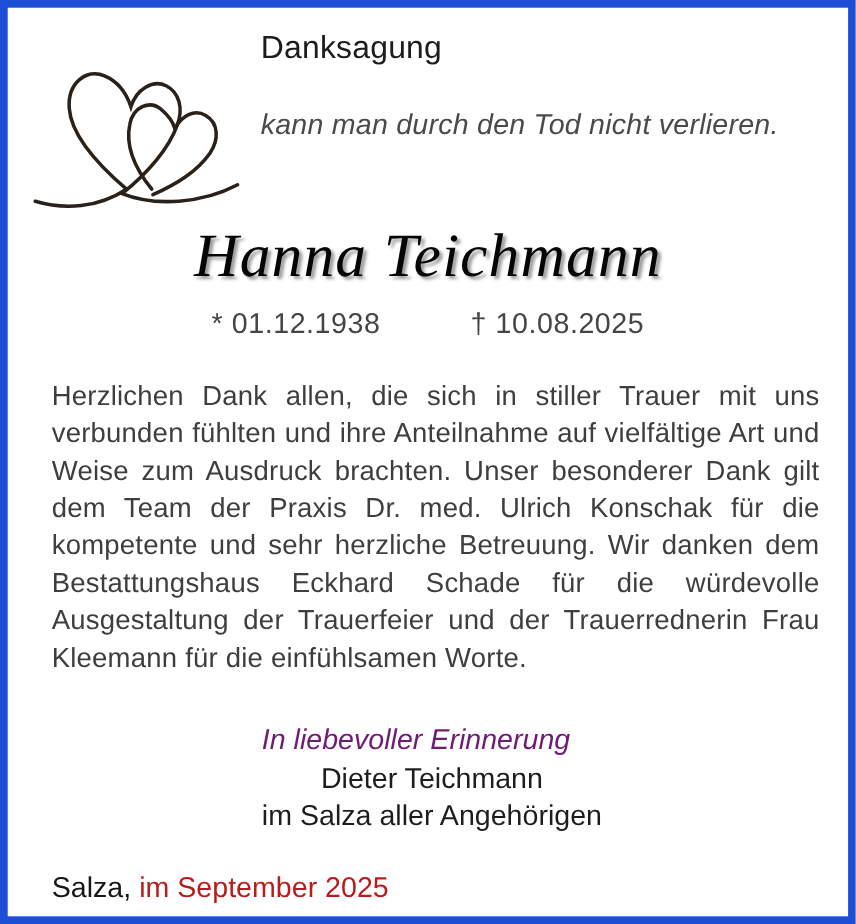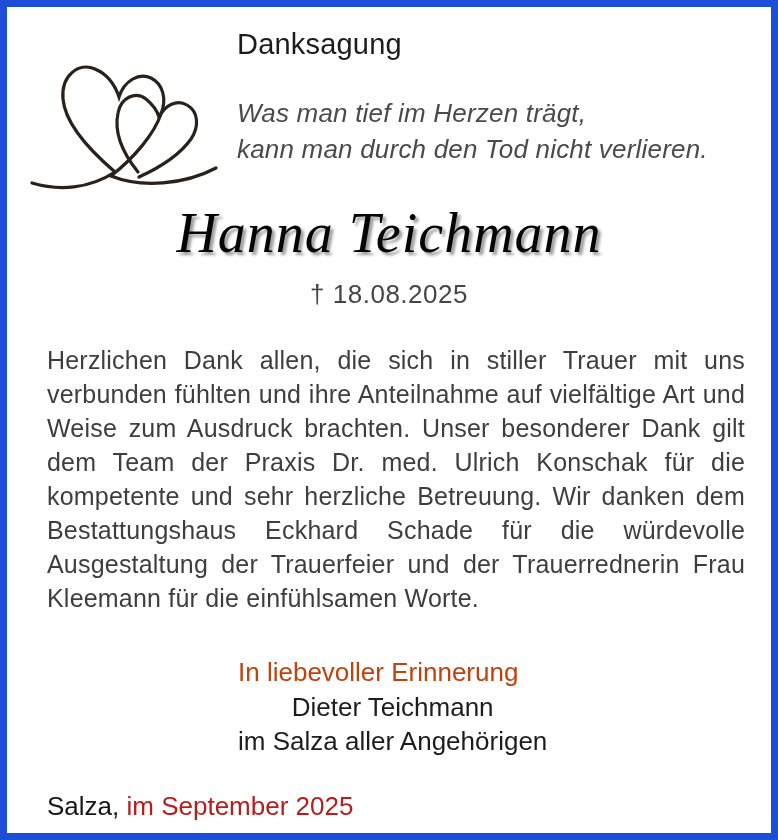--- a/index.html
+++ b/index.html
@@ -78,21 +78,21 @@
     color: #3e3e3e;
     letter-spacing: 0.2px;
   }
   .closing {
     position: absolute;
     left: 231px;
     top: 648px;
     font-size: 26px;
     line-height: 34.5px;
   }
-  .closing .light { color: #c2410c; }
+  .closing .light { color: #701a75; font-style: italic; }
   .closing .dark  { color: #1d1d1d; text-align: center; }
   .footer {
     position: absolute;
     left: 40px;
     top: 784px;
     font-size: 26px;
   }
   .footer .place { color: #161616; }
   .footer .when  { color: #b91c1c; }
 </style>
@@ -118,28 +118,28 @@
                C92,104 85,85 89,66
                C92,50 107,44 117,52
                C123,57 128,63 130,70
                C136,58 148,52 158,58
                C170,65 170,80 162,92
                C150,109 132,120 110,130"></path>
     </g>
   </svg>
 
   <div class="verse">
-    <div>Was man tief im Herzen trägt,</div>
     <div>kann man durch den Tod nicht verlieren.</div>
   </div>
 
   <div class="name">Hanna Teichmann</div>
 
   <div class="dates">
-    <span>† 18.08.2025</span>
+    <span>* 01.12.1938</span>
+    <span>† 10.08.2025</span>
   </div>
 
   <div class="body-text">Herzlichen Dank allen, die sich in stiller Trauer mit uns verbunden fühlten und ihre Anteilnahme auf vielfältige Art und Weise zum Ausdruck brachten. Unser besonderer Dank gilt dem Team der Praxis Dr. med. Ulrich Konschak für die kompetente und sehr herzliche Betreuung. Wir danken dem Bestattungshaus Eckhard Schade für die würdevolle Ausgestaltung der Trauerfeier und der Trauerrednerin Frau Kleemann für die einfühlsamen Worte.</div>
 
   <div class="closing">
     <div class="light">In liebevoller Erinnerung</div>
     <div class="dark">Dieter Teichmann</div>
     <div class="dark">im Salza aller Angehörigen</div>
   </div>
 

